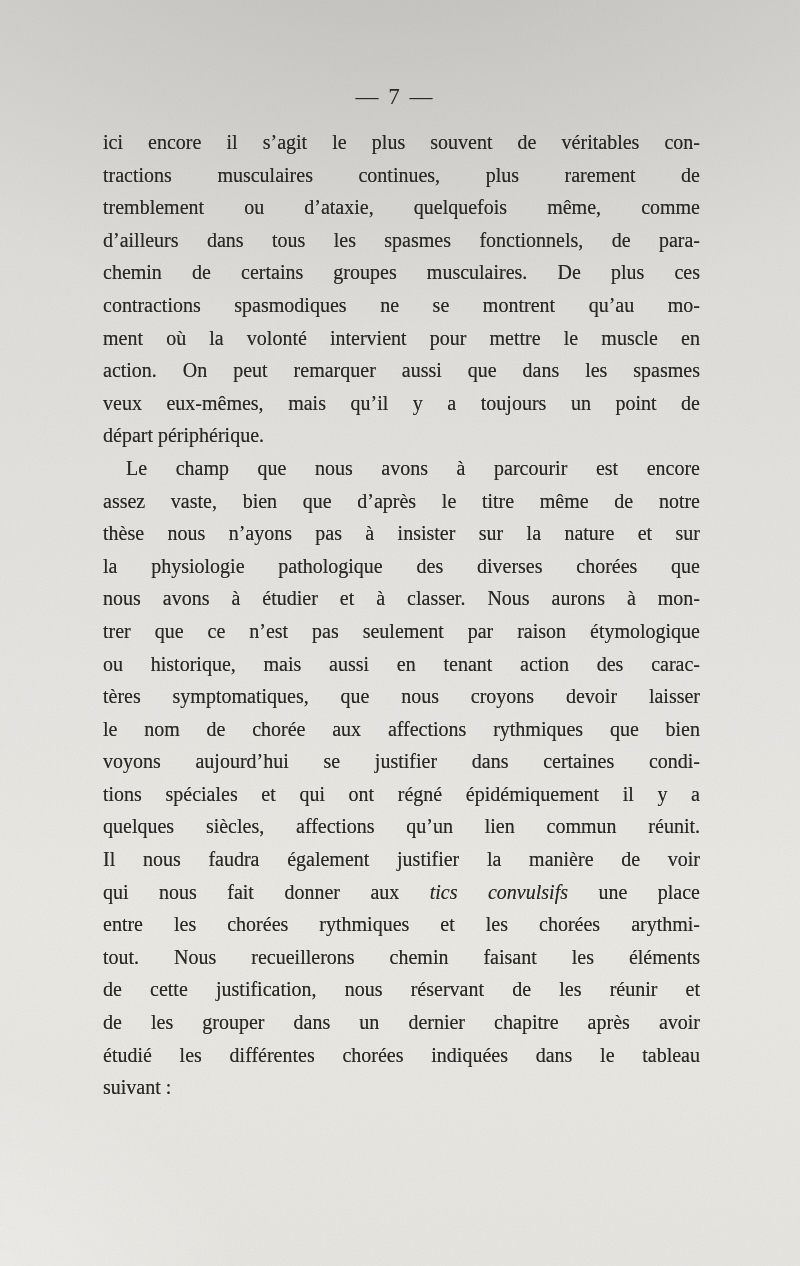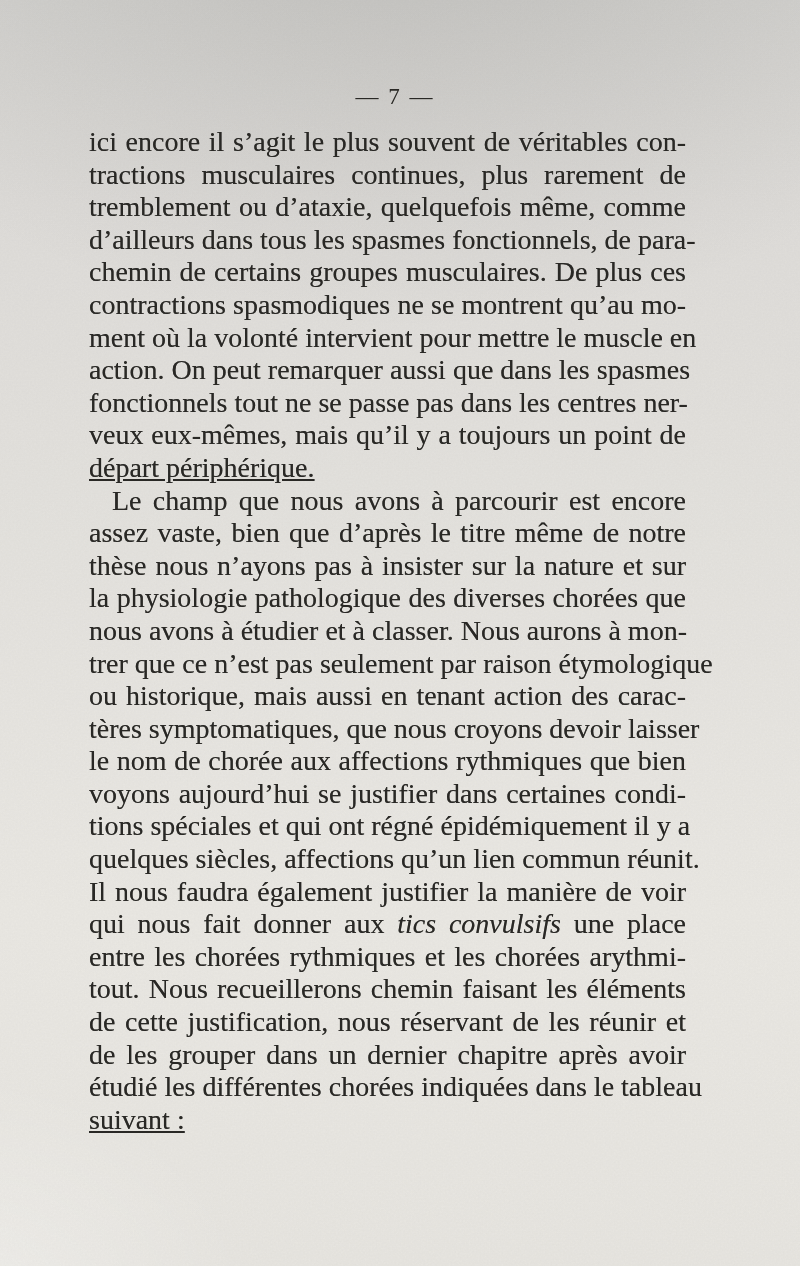--- a/index.html
+++ b/index.html
@@ -25,34 +25,33 @@
     position:absolute;inset:0;width:800px;height:1266px;
     pointer-events:none;opacity:.55;
   }
   .page-number{
     position:absolute;top:84px;left:0;width:790px;
     text-align:center;
     font-size:23px;letter-spacing:2px;
     color:var(--ink);
   }
   .text-block{
-    position:absolute;top:126px;left:89px;width:597px;
+    position:absolute;top:126px;left:103px;width:597px;
     color:var(--ink);
-    font-size:28px;
+    font-size:20px;
     line-height:32.6px;
     text-shadow:0 0 0.5px rgba(30,30,28,0.55);
   }
   .line{
     text-align:justify;
     text-align-last:justify;
     white-space:nowrap;
   }
   .line.last{
     text-align-last:left;
-    text-decoration:underline;
   }
   .line.indent{
     text-indent:23px;
   }
   .line i{
   }
 </style>
 </head>
 <body>
 
@@ -70,21 +69,20 @@
 
   <div class="text-block">
       <div class="line">ici encore il s’agit le plus souvent de véritables con-</div>
       <div class="line">tractions musculaires continues, plus rarement de</div>
       <div class="line">tremblement ou d’ataxie, quelquefois même, comme</div>
       <div class="line">d’ailleurs dans tous les spasmes fonctionnels, de para-</div>
       <div class="line">chemin de certains groupes musculaires. De plus ces</div>
       <div class="line">contractions spasmodiques ne se montrent qu’au mo-</div>
       <div class="line">ment où la volonté intervient pour mettre le muscle en</div>
       <div class="line">action. On peut remarquer aussi que dans les spasmes</div>
-      <div class="line">fonctionnels tout ne se passe pas dans les centres ner-</div>
       <div class="line">veux eux-mêmes, mais qu’il y a toujours un point de</div>
       <div class="line last">départ périphérique.</div>
       <div class="line indent">Le champ que nous avons à parcourir est encore</div>
       <div class="line">assez vaste, bien que d’après le titre même de notre</div>
       <div class="line">thèse nous n’ayons pas à insister sur la nature et sur</div>
       <div class="line">la physiologie pathologique des diverses chorées que</div>
       <div class="line">nous avons à étudier et à classer. Nous aurons à mon-</div>
       <div class="line">trer que ce n’est pas seulement par raison étymologique</div>
       <div class="line">ou historique, mais aussi en tenant action des carac-</div>
       <div class="line">tères symptomatiques, que nous croyons devoir laisser</div>

